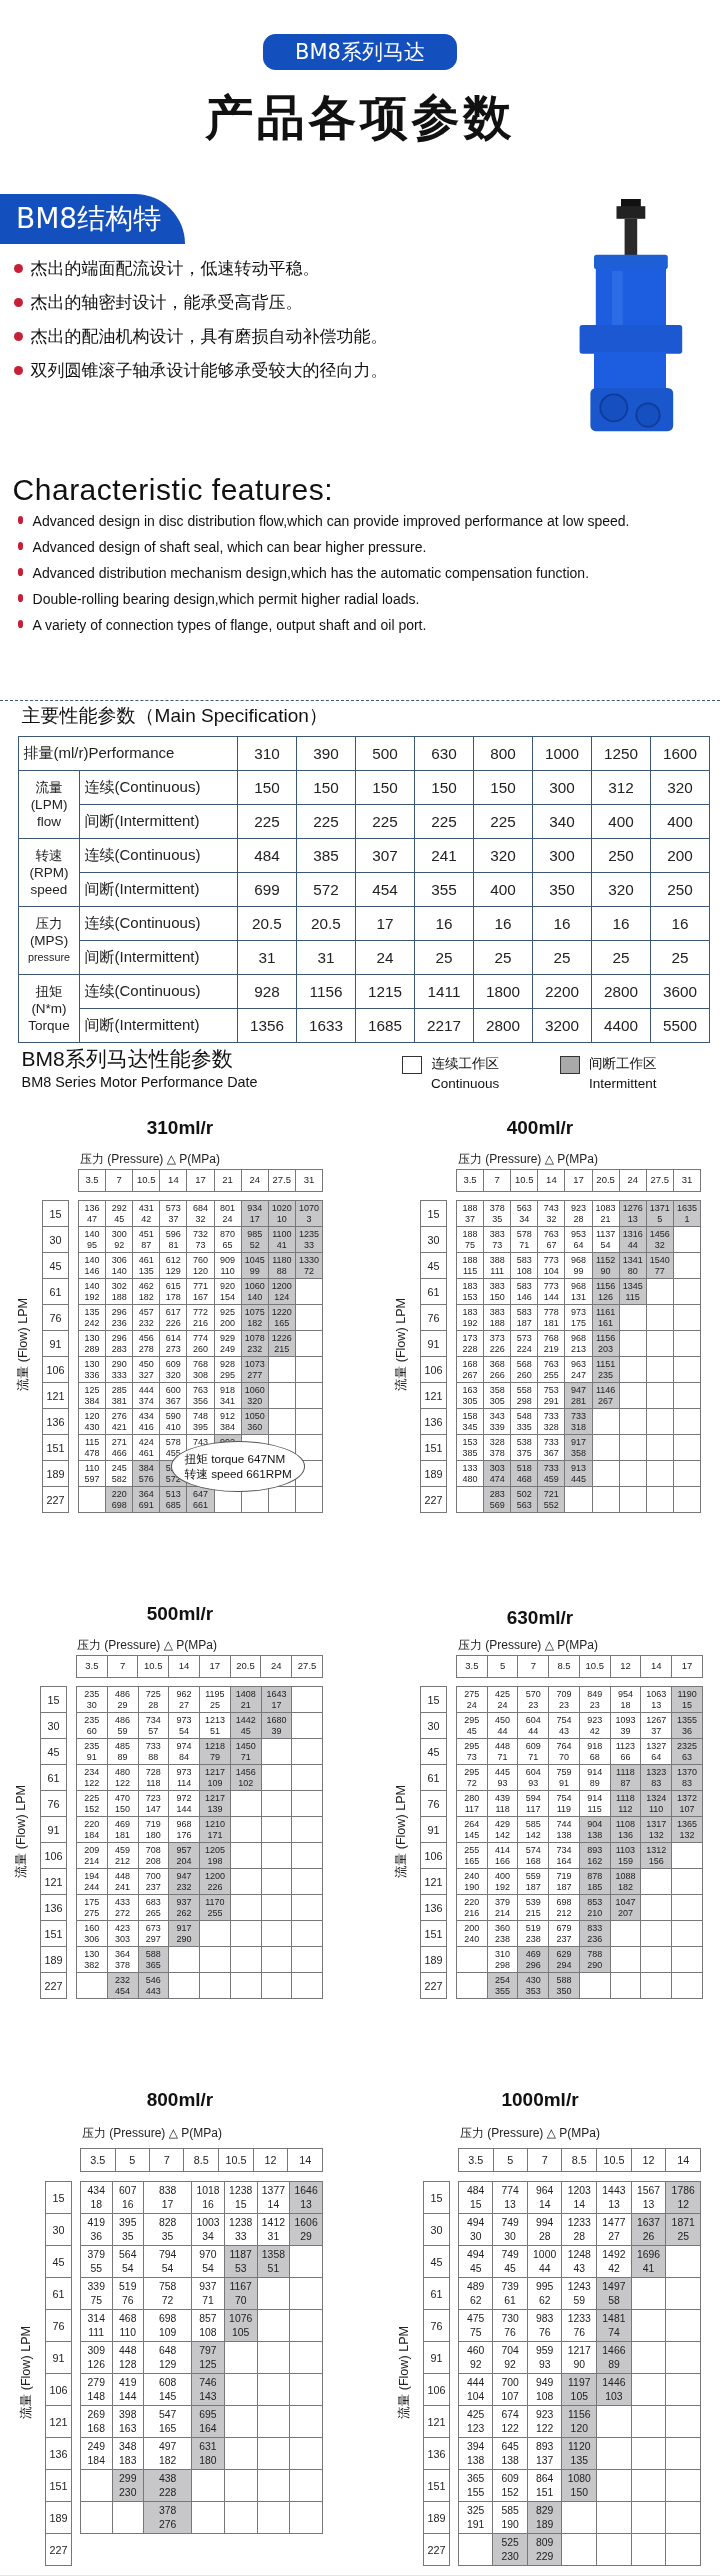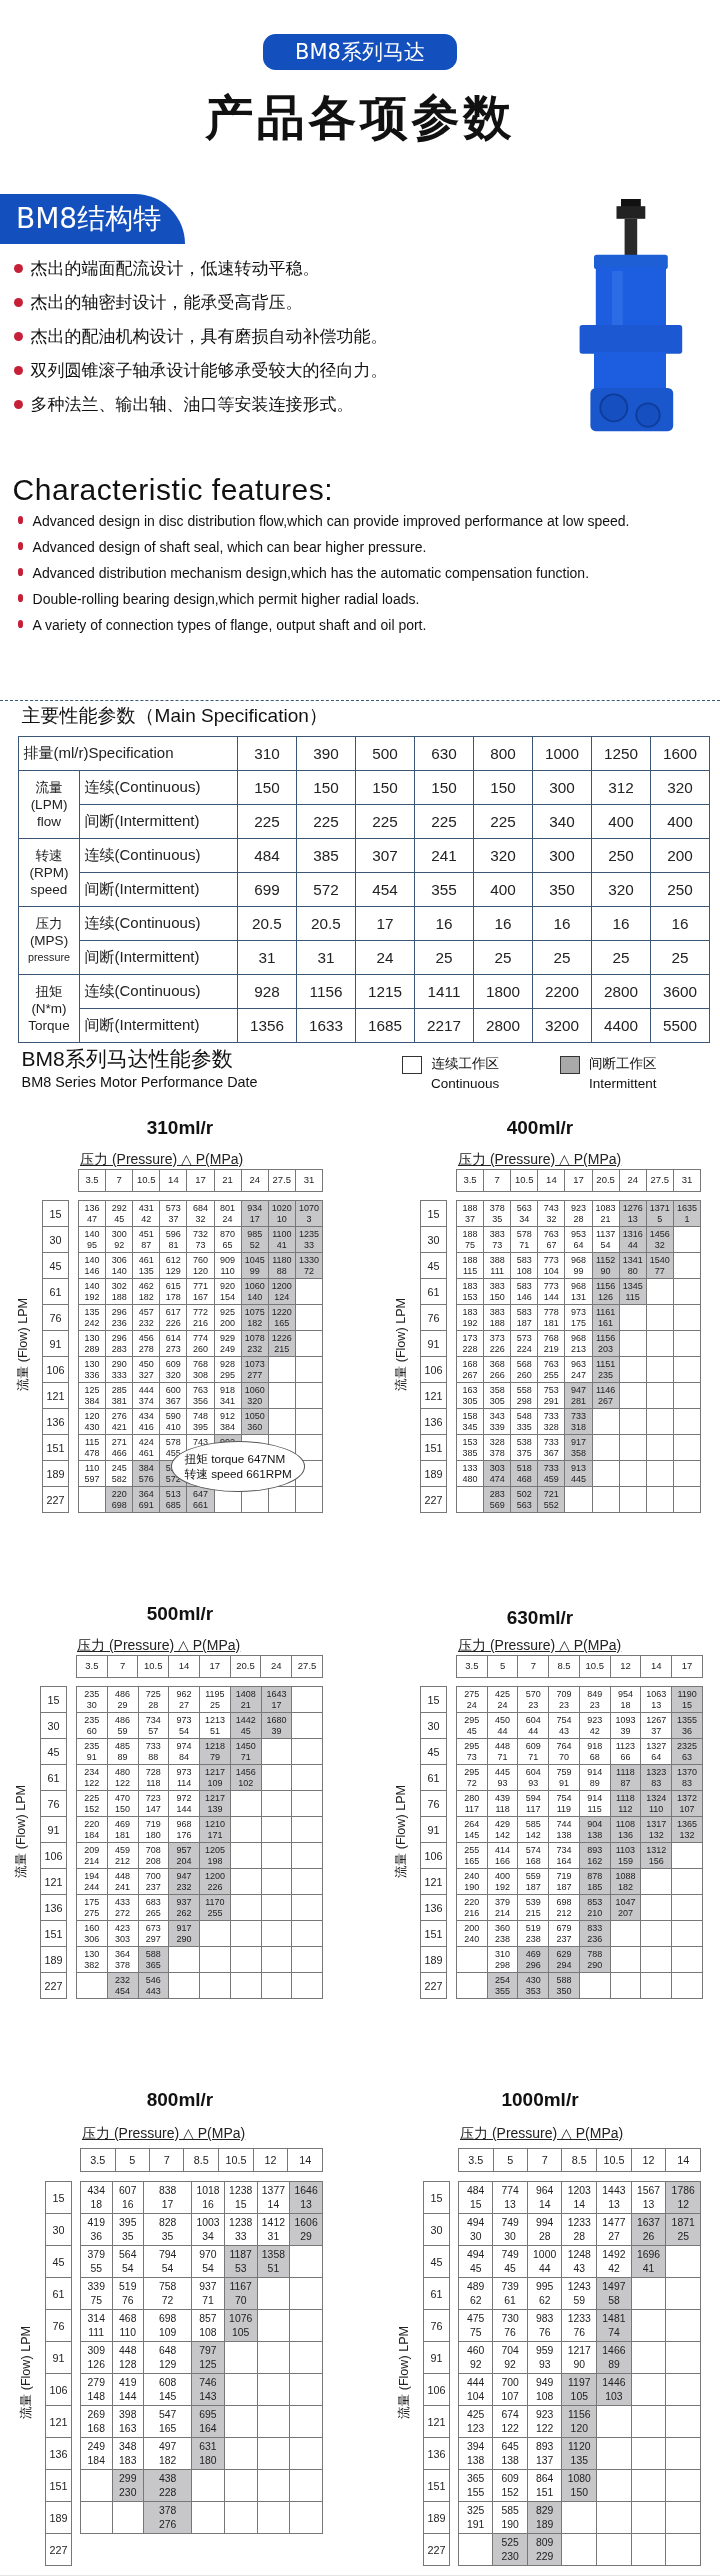--- a/index.html
+++ b/index.html
@@ -38,21 +38,21 @@
   
   .perf { position: relative; height: 1531px; }
   .perf-title { position: absolute; left: 21.6px; top: 0; font-size: 21px; font-family: "Liberation Sans", sans-serif; }
   .perf-sub { position: absolute; left: 21.6px; top: 29px; font-size: 14.4px; font-family: "Liberation Sans", sans-serif; }
   .legend { position: absolute; top: 9px; font-size: 13.5px; display: flex; align-items: flex-start; font-family: "Liberation Sans", sans-serif; }
   .legend .sw { width: 20px; height: 18px; border: 0.9px solid #333; margin-right: 9px; margin-top: 1.8px; }
   .legend .txt { text-align: center; line-height: 20px; }
 
   .chart { position: absolute; width: 360px; }
   .chart-title { text-align: center; font-weight: bold; font-size: 19px; font-family: "Liberation Sans", sans-serif; position: absolute; width: 100%; }
-  .press-lbl { position: absolute; font-size: 14px; font-family: "Liberation Sans", sans-serif; color: #222; white-space: nowrap; text-decoration: underline; }
+  .press-lbl { position: absolute; font-size: 12px; font-family: "Liberation Sans", sans-serif; color: #222; white-space: nowrap; }
   .ptable { position: absolute; border-collapse: collapse; font-family: "Liberation Sans", sans-serif; }
   .ptable td { border: 0.9px solid #777; text-align: center; font-size: 9px; line-height: 10.4px; color: #222; padding: 0; }
   .ftable { position: absolute; border-collapse: collapse; font-family: "Liberation Sans", sans-serif; }
   .ftable td { border: 0.9px solid #777; text-align: center; font-size: 10.8px; padding: 0; color: #222; }
   .grid { position: absolute; border-collapse: collapse; font-family: "Liberation Sans", sans-serif; }
   .grid td { border: 0.9px solid #777; text-align: center; font-size: 9px; line-height: 10.4px; color: #222; padding: 0; }
   .grid td.int { background: #c7c7c9; }
   .flow-axis { position: absolute; transform: rotate(-90deg); transform-origin: left top; font-size: 12.6px; white-space: nowrap; font-family: "Liberation Sans", sans-serif; color: #222; }
   .callout { position: absolute; border: 0.9px solid #555; border-radius: 50%; font-size: 11.7px; line-height: 15.3px; padding: 9px 12.6px; background: #fff; text-align: left; font-family: "Liberation Sans", sans-serif; }
   .big-grid td { font-size: 10.4px; line-height: 13.5px; }
@@ -80,24 +80,20 @@
           <span>杰出的轴密封设计，能承受高背压。</span>
         </li>
       <li>
           <span class="dot"></span>
           <span>杰出的配油机构设计，具有磨损自动补偿功能。</span>
         </li>
       <li>
           <span class="dot"></span>
           <span>双列圆锥滚子轴承设计能够承受较大的径向力。</span>
         </li>
-      <li>
-          <span class="dot"></span>
-          <span>多种法兰、输出轴、油口等安装连接形式。</span>
-        </li>
     </ul>
     <svg class="motor" viewBox="0 0 140 260">
       <rect x="60" y="0" width="22" height="10" fill="#111"></rect>
       <rect x="55" y="8" width="32" height="14" fill="#222"></rect>
       <rect x="64" y="22" width="14" height="42" fill="#2a2a2a"></rect>
       <rect x="30" y="62" width="82" height="16" fill="#1e5fd6" rx="3"></rect>
       <rect x="32" y="76" width="78" height="68" fill="#1d5ee0"></rect>
       <rect x="14" y="140" width="114" height="32" fill="#1b58d2" rx="3"></rect>
       <rect x="30" y="170" width="80" height="42" fill="#1d5ee0"></rect>
       <rect x="26" y="210" width="92" height="48" fill="#1a56cc" rx="6"></rect>
@@ -117,21 +113,21 @@
       <li><span class="rd"></span><span>A variety of connection types of flange, output shaft and oil port.</span></li>
     </ul>
     <div class="dash-line"></div>
   </div>
 
   <div class="spec">
     <h3>主要性能参数（Main Specification）</h3>
     <table class="spec-table">
       <tbody id="spec-body">
           <tr>
-            <td class="lbl" colspan="2">排量(ml/r)Specification</td>
+            <td class="lbl" colspan="2">排量(ml/r)Performance</td>
             <td>310</td>
             <td>390</td>
             <td>500</td>
             <td>630</td>
             <td>800</td>
             <td>1000</td>
             <td>1250</td>
             <td>1600</td>
           </tr>
           <tr>

